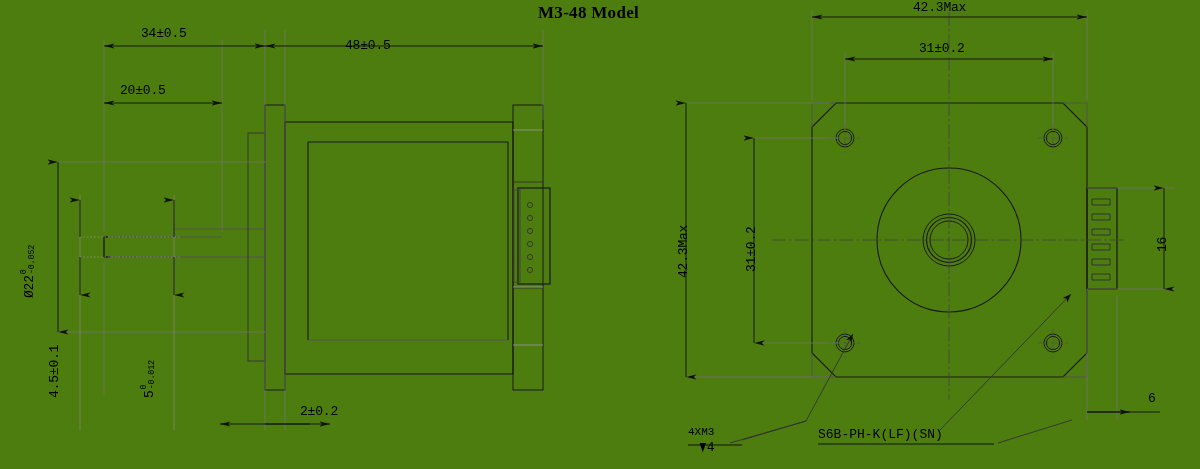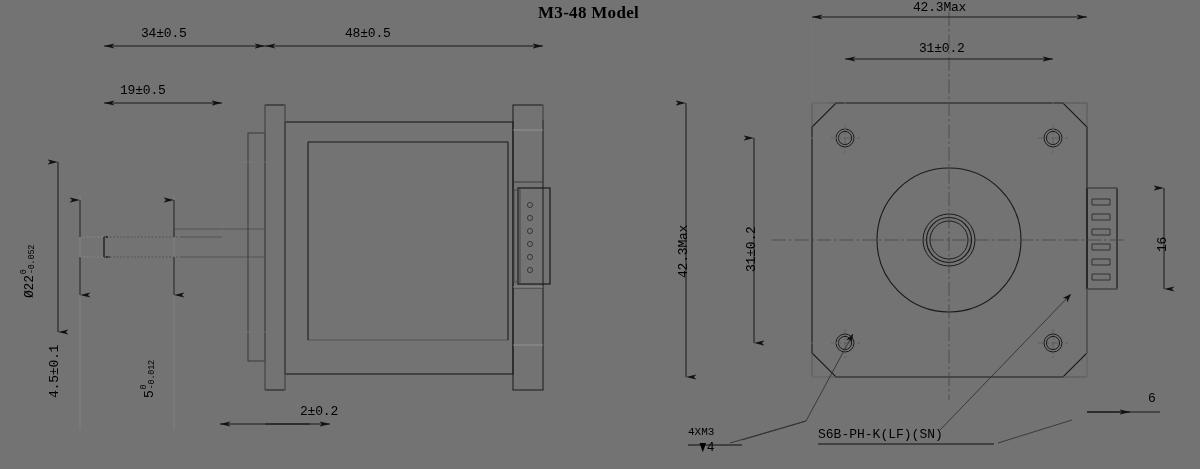--- a/index.html
+++ b/index.html
@@ -1,18 +1,18 @@
 <!DOCTYPE html>
 <html><head>
 <meta charset="utf-8">
 <style>
   html,body{margin:0;padding:0;background:#ffffff;}
   body{width:1200px;height:469px;overflow:hidden;
        font-family:"Liberation Serif",serif;color:#000;}
-  #sheet{position:relative;width:1200px;height:469px;background:#737373;}
+  #sheet{position:relative;width:1200px;height:469px;background:#4d7c0f;}
   #sheet svg{position:absolute;left:0;top:0;}
   .ttl{position:absolute;font-family:"Liberation Serif",serif;font-weight:bold;
        font-size:17px;letter-spacing:.3px;white-space:nowrap;}
   .dim{position:absolute;font-family:"Liberation Mono","DejaVu Sans Mono",monospace;
        font-size:13px;white-space:nowrap;color:#000;letter-spacing:-0.2px;}
   .rot{transform-origin:0 0;}
   .frac{display:inline-block;vertical-align:-0.15em;line-height:1;text-align:left;
         font-size:8.5px;margin-left:1px;}
   .frac span{display:block;height:8px;}
 </style>
@@ -229,23 +229,23 @@
       <line x1="818" y1="444" x2="994" y2="444"></line>
     </g>
 
     </g>
   </svg>
 
   <div class="ttl" style="left:538px; top:3px;">M3-48 Model</div>
 
   <div class="dim" style="left:141px; top:26px;">34±0.5</div>
 
-  <div class="dim" style="left:120px; top:83px;">19±0.5</div>
-
-  <div class="dim" style="left:345px; top:26px;">48±0.5</div>
+  <div class="dim" style="left:120px; top:83px;">20±0.5</div>
+
+  <div class="dim" style="left:345px; top:38px;">48±0.5</div>
 
   <div class="dim rot" style="left:20px; top:298px; transform:rotate(-90deg);">
     <span>Ø22</span><span class="frac"><span>0</span><span>-0.052</span></span>
   </div>
 
   <div class="dim rot" style="left:47px; top:398px; transform:rotate(-90deg);">4.5±0.1</div>
 
   <div class="dim rot" style="left:140px; top:398px; transform:rotate(-90deg);">
     <span>5</span><span class="frac"><span>0</span><span>-0.012</span></span>
   </div>

